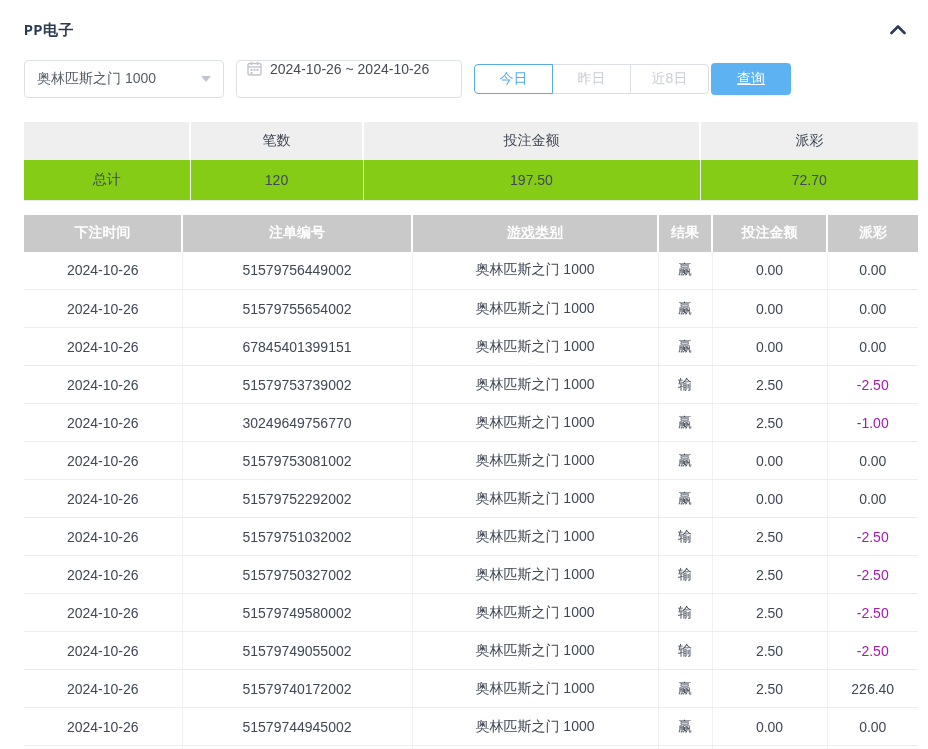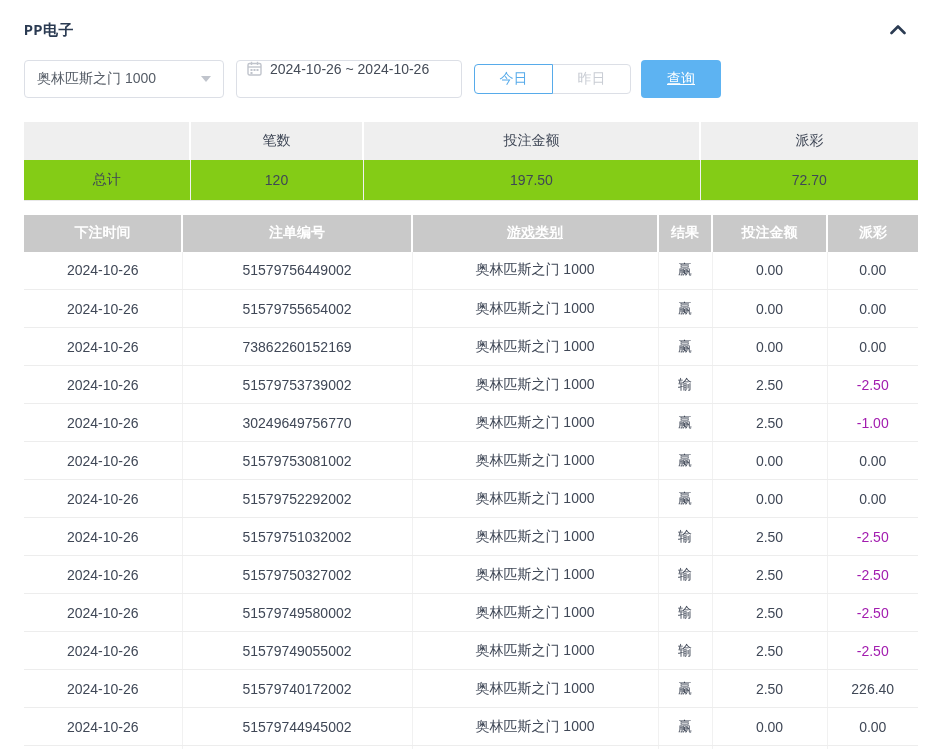--- a/index.html
+++ b/index.html
@@ -45,21 +45,21 @@
     width: 79px; height: 30px;
     background: #fff; border: 1px solid #dcdfe6;
     font-size: 14px; color: #c9cdd4; cursor: pointer;
     margin-left: -1px; position: relative;
     font-family: inherit;
   }
   .seg-btn:first-child { border-radius: 4px 0 0 4px; margin-left: 0; }
   .seg-btn:last-child { border-radius: 0 4px 4px 0; }
   .seg-btn.active { color: #57abea; border-color: #57abea; z-index: 2; }
   .query-btn {
-    width: 80px; height: 38px; margin-left: 10px;
+    width: 80px; height: 32px; margin-left: 2px;
     background: #5db3f2; color: #ffffff; border: none; border-radius: 4px;
     font-size: 14px; cursor: pointer; font-family: inherit; text-decoration: underline;
   }
 
   
   table { border-collapse: collapse; width: 894px; table-layout: fixed; }
   th, td { text-align: center; font-size: 14px; font-weight: normal; overflow: hidden; white-space: nowrap; }
 
   
   .summary-table { margin-bottom: 14px; }
@@ -127,20 +127,21 @@
           <rect x="9.5" y="8" width="2" height="2" fill="#c0c4cc"></rect>
           <rect x="3.5" y="11" width="2" height="2" fill="#c0c4cc"></rect>
         </svg>
       </span>
       <span>2024-10-26 ~ 2024-10-26</span>
     </div>
 
     <div class="btn-group">
       <button class="seg-btn active">今日</button>
       <button class="seg-btn">昨日</button>
+      <button class="seg-btn">近8日</button>
     </div>
 
     <button class="query-btn">查询</button>
   </div>
 
   <table class="summary-table">
     <thead>
       <tr>
         <th class="sum-col-1"></th>
         <th class="sum-col-2">笔数</th>
@@ -181,21 +182,21 @@
         <tr>
           <td>2024-10-26</td>
           <td>51579755654002</td>
           <td>奥林匹斯之门 1000</td>
           <td>赢</td>
           <td>0.00</td>
           <td>0.00</td>
         </tr>
         <tr>
           <td>2024-10-26</td>
-          <td>73862260152169</td>
+          <td>67845401399151</td>
           <td>奥林匹斯之门 1000</td>
           <td>赢</td>
           <td>0.00</td>
           <td>0.00</td>
         </tr>
         <tr>
           <td>2024-10-26</td>
           <td>51579753739002</td>
           <td>奥林匹斯之门 1000</td>
           <td>输</td>

